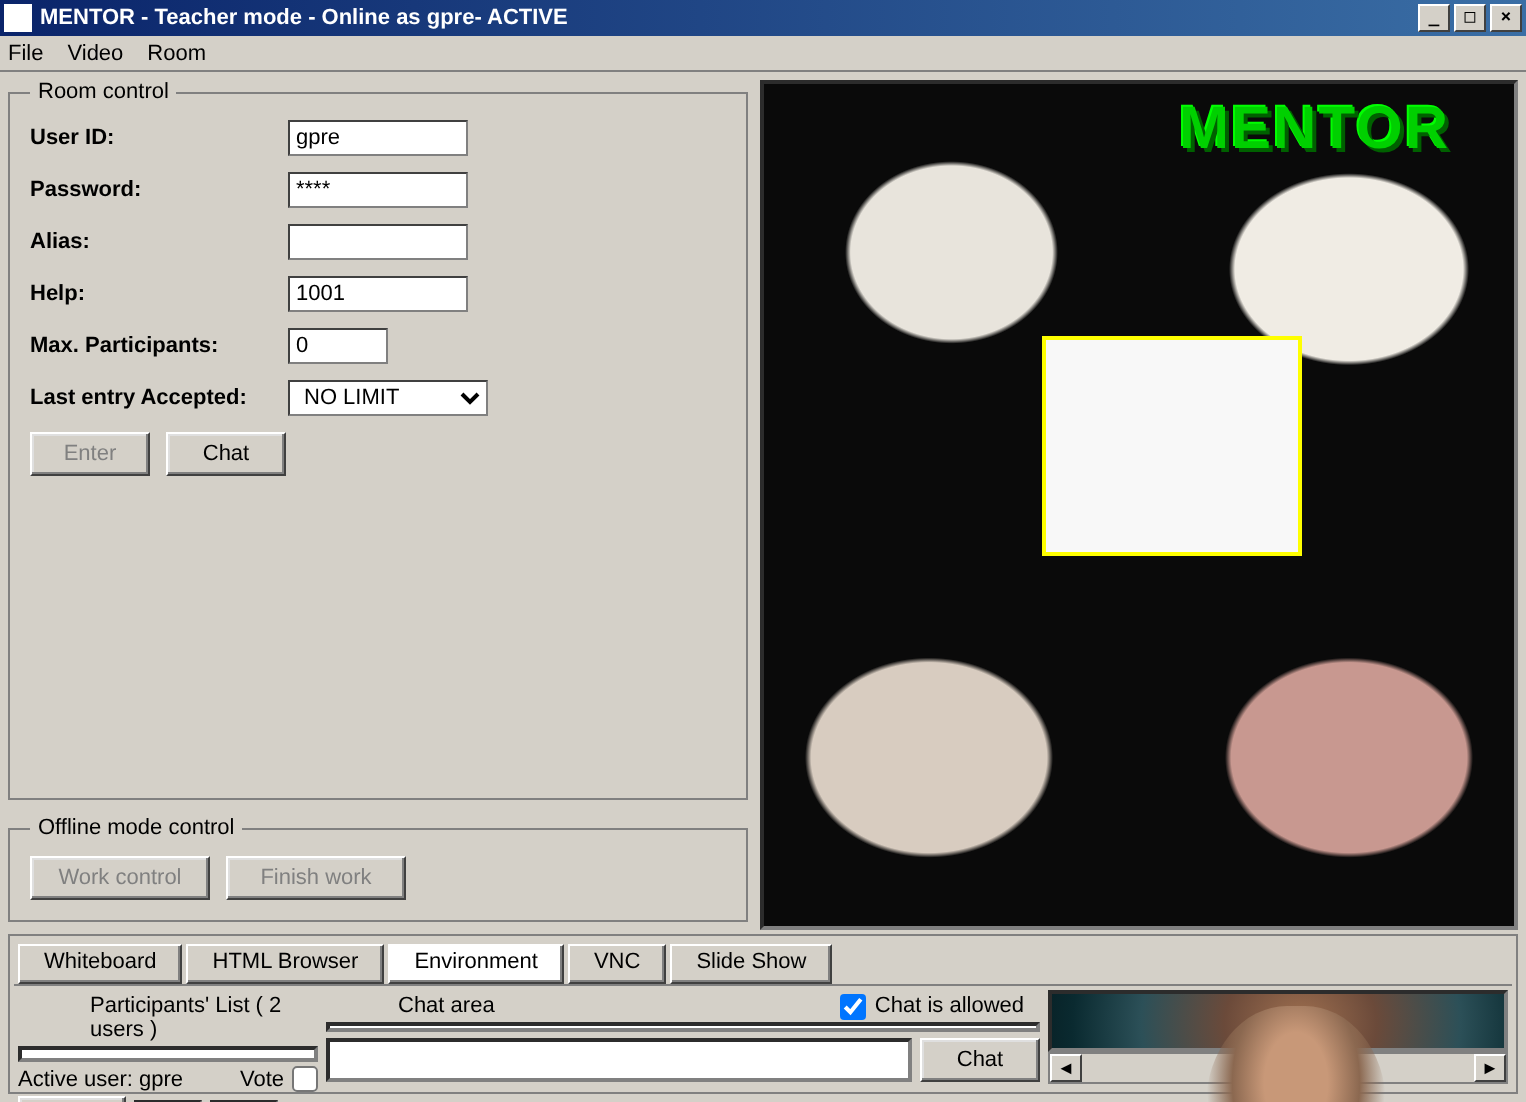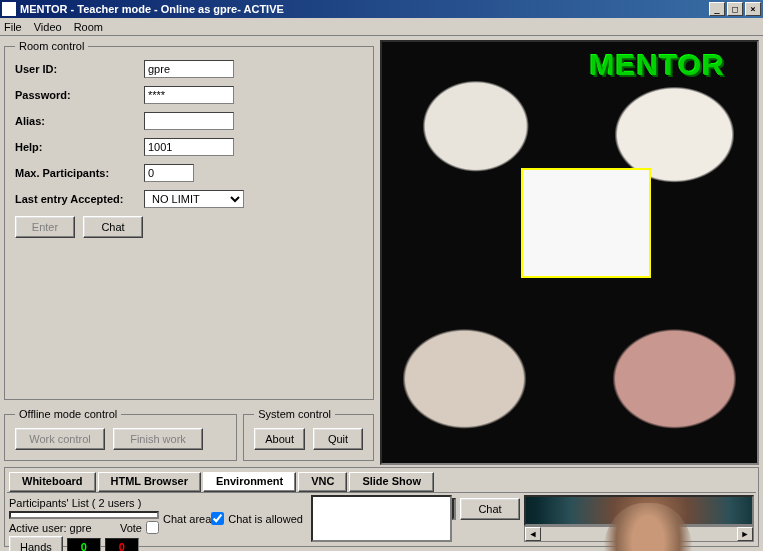--- a/index.html
+++ b/index.html
@@ -155,21 +155,21 @@
 .tabs {
   display: flex;
   gap: 2px;
   padding: 2px 2px 0;
 }
 .tab {
   background: #d4d0c8;
   border: 1px solid #808080;
   border-bottom: none;
   padding: 2px 12px;
-  font-weight: bold;
+  font-weight: normal;
   height: 20px;
   cursor: pointer;
 }
 .tab.active {
   background: #fff;
   border-top: 1px solid #fff;
 }
 .tab-strip .tab { border: 1px solid #404040; border-top-color:#fff; border-left-color:#fff; box-shadow: inset -1px -1px 0 #808080;}
 .lower-body {
   flex: 1;
@@ -177,35 +177,35 @@
   gap: 4px;
   border-top: 1px solid #808080;
   padding: 2px;
   min-height: 0;
 }
 .left-col {
   width: 150px;
   display: flex;
   flex-direction: column;
 }
-.col-label { padding: 2px 0; }
+.col-label { padding: 2px 0; margin-left: 36px; }
 .listbox {
   flex: 1;
   border: 2px inset #808080;
   background: #fff;
   padding: 2px;
   overflow: auto;
 }
 .list-item { padding: 1px; display:flex; align-items:center; gap:3px;}
 .user-icon { width:12px; height:10px; display:inline-block; }
 .user-icon.green { background: radial-gradient(#0c0 40%, #060 70%); border-radius:50%; }
 .mid-col {
   flex: 1;
   display: flex;
-  flex-direction: row;
+  flex-direction: column;
 }
 .chat-header { display:flex; align-items:center; }
 .chat-header .col-label { flex:1; }
 .chat-allowed { display:flex; align-items:center; gap:4px; margin-right:8px; }
 .chat-area {
   flex: 1;
   border: 2px inset #808080;
   background: #fff;
 }
 .video-col {
@@ -327,27 +327,20 @@
       </fieldset>
 
       <div class="controls-row">
         <fieldset class="offline-control">
           <legend>Offline mode control</legend>
           <div class="btn-row" style="margin-top:0">
             <button class="btn" disabled="" style="min-width:90px">Work control</button>
             <button class="btn" disabled="" style="min-width:90px">Finish work</button>
           </div>
         </fieldset>
-        <fieldset class="system-control">
-          <legend>System control</legend>
-          <div class="btn-row" style="margin-top:0">
-            <button class="btn" style="min-width:50px">About</button>
-            <button class="btn" style="min-width:50px">Quit</button>
-          </div>
-        </fieldset>
       </div>
     </div>
 
     <div class="preview-pane">
       <div class="mentor-img">
         <div class="mentor-text">MENTOR</div>
         <div class="mentor-center"></div>
       </div>
     </div>
   </div>

